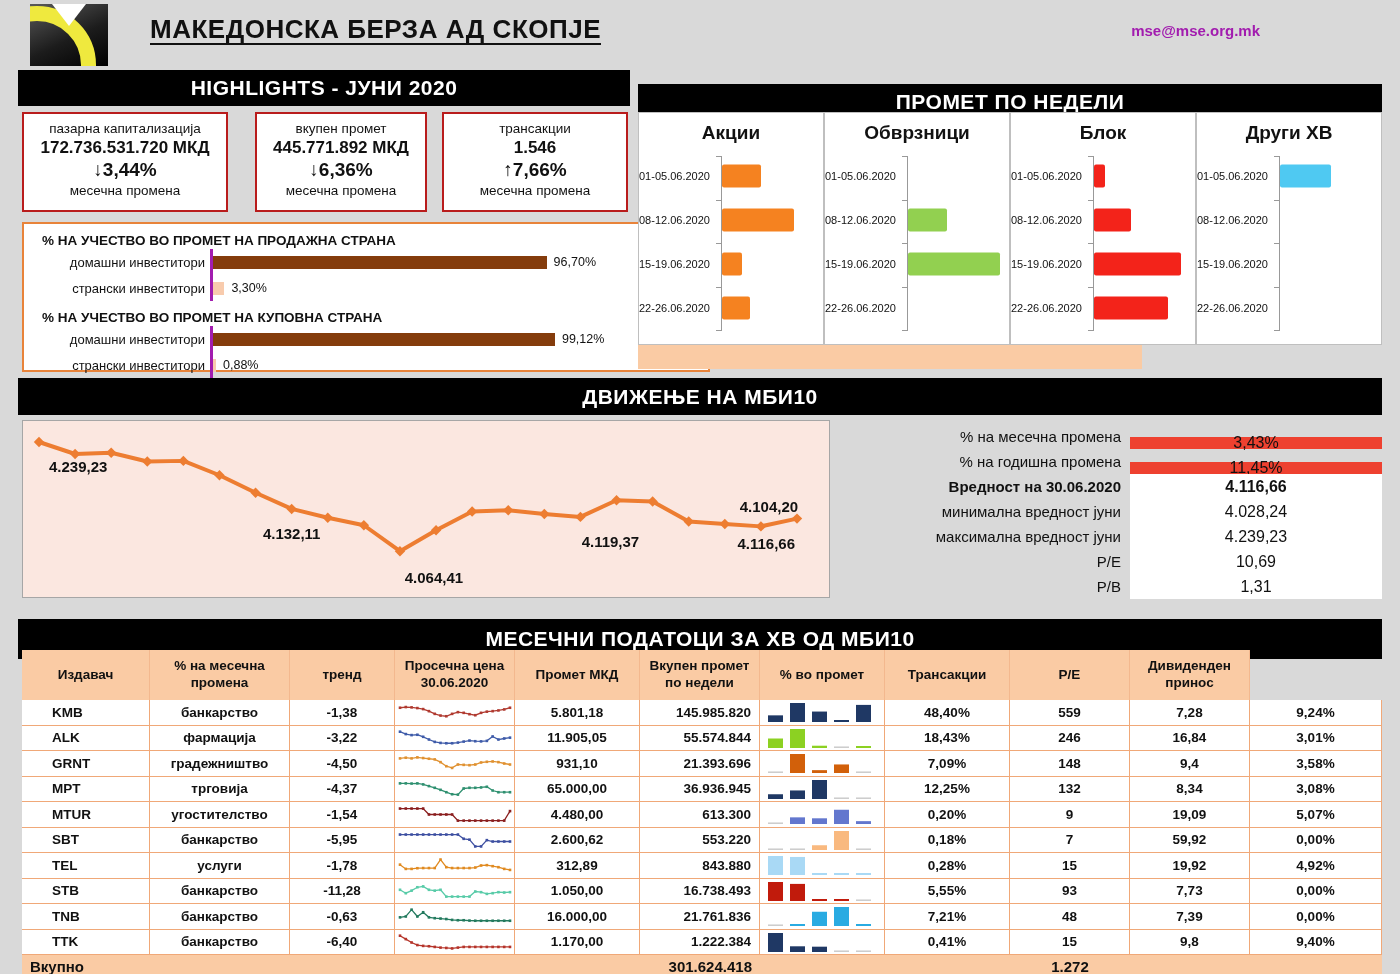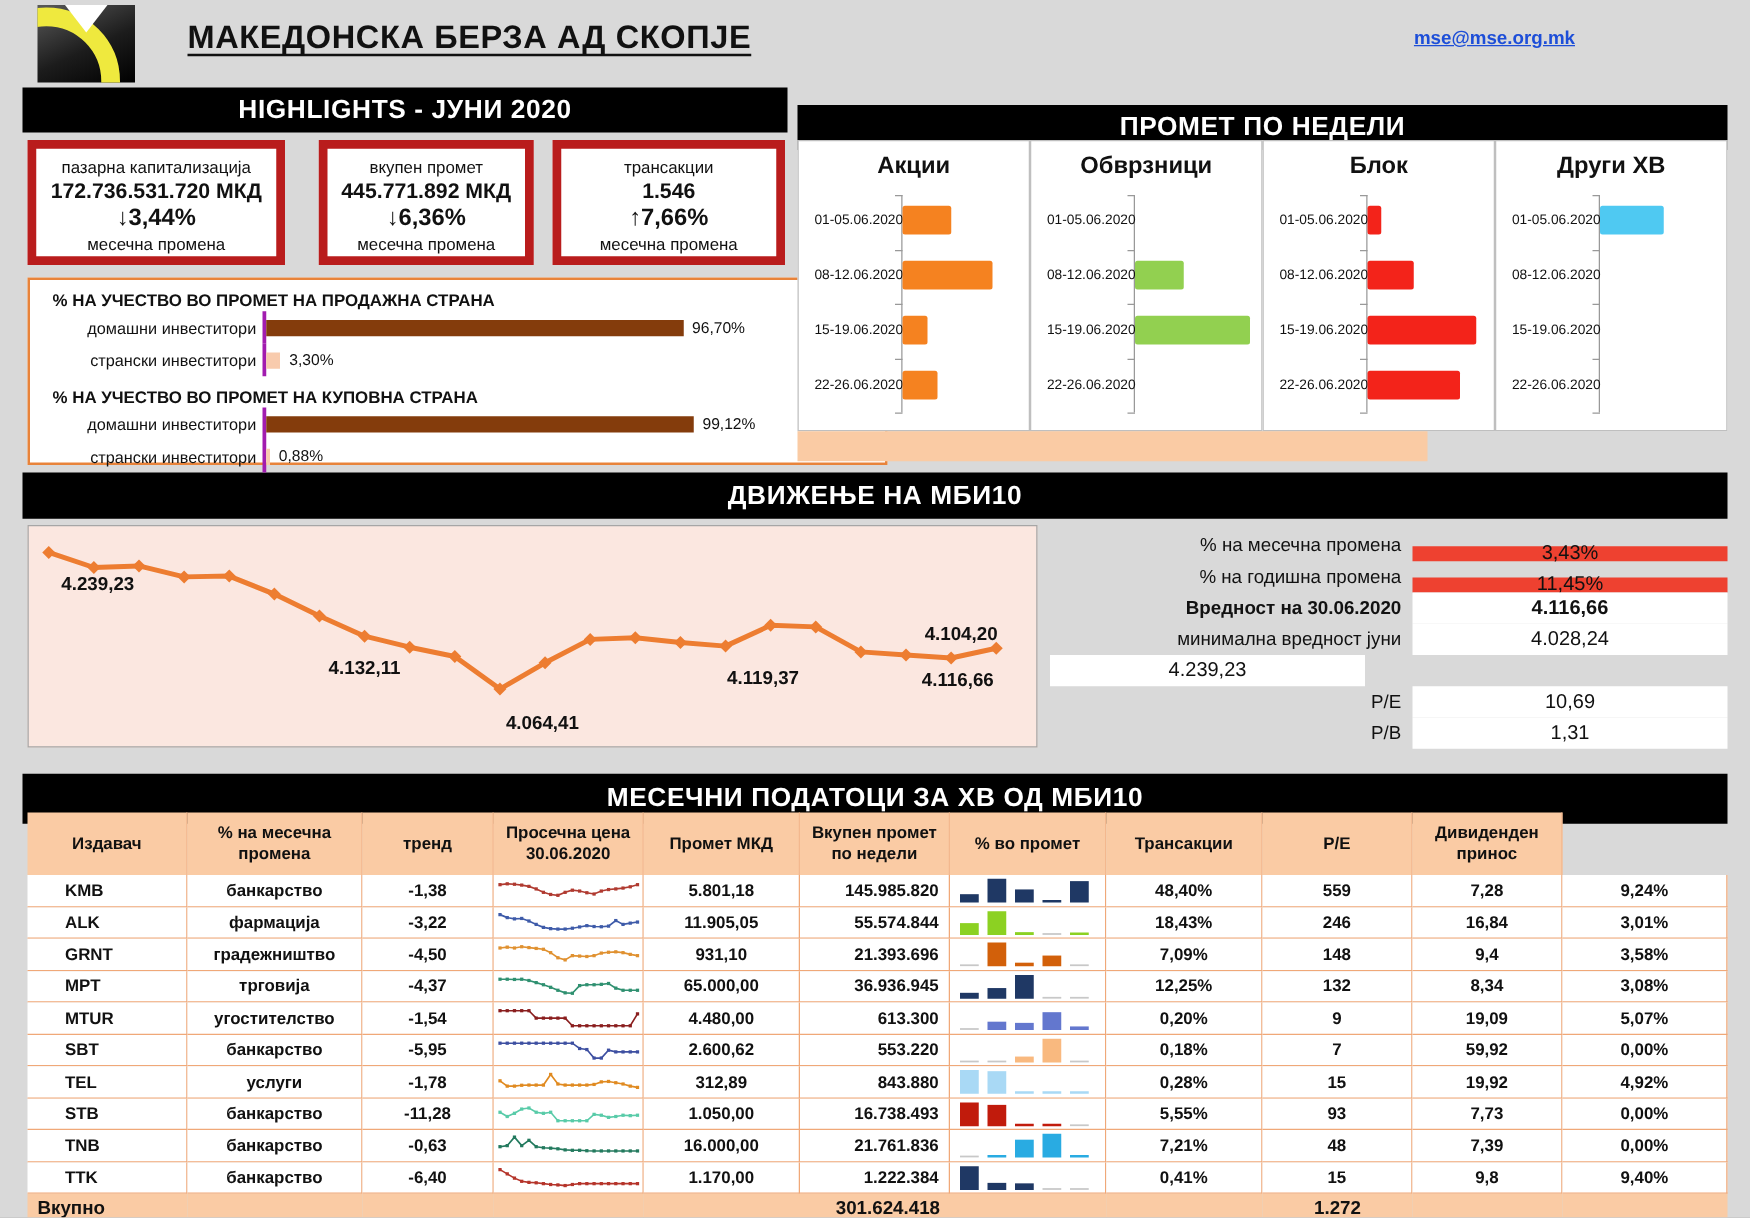--- a/index.html
+++ b/index.html
@@ -9,32 +9,32 @@
   
   #logo{position:absolute;left:30px;top:4px;width:78px;height:62px;
         background:linear-gradient(155deg,#5a5a5a 0%,#1c1c1c 55%,#000 100%);overflow:hidden;}
   #logo .notch{position:absolute;top:0;left:50%;transform:translateX(-50%);
         width:0;height:0;border-left:17px solid transparent;border-right:17px solid transparent;border-top:22px solid #fff;}
   #logo .arc{position:absolute;left:-52px;bottom:-58px;width:118px;height:118px;border-radius:50%;
         border:15px solid #EFE93E;box-sizing:border-box;}
   #page-title{position:absolute;left:150px;top:14px;font-size:26px;font-weight:bold;
         text-decoration:underline;text-underline-offset:5px;letter-spacing:.5px;}
   #email{position:absolute;right:140px;top:22px;font-size:15px;font-weight:bold;
-        text-decoration:underline;color:#1d4ed8;cursor:pointer;}
+        color:#a21caf;cursor:pointer;}
 
   .black-bar{position:absolute;background:#000;color:#ffffff;font-weight:bold;font-size:21px;
         display:flex;align-items:center;justify-content:center;letter-spacing:.5px;}
   #bar-highlights{left:18px;top:70px;width:612px;height:36px;}
   #bar-weekly{left:638px;top:84px;width:744px;height:36px;}
   #bar-mbi{left:18px;top:378px;width:1364px;height:37px;}
   #bar-monthly{left:18px;top:619px;width:1364px;height:40px;}
 
   
   #stat-boxes{position:absolute;left:22px;top:112px;width:606px;height:100px;display:flex;}
-  .stat-box{border:7px solid #b91c1c;background:#fff;box-sizing:border-box;text-align:center;padding-top:7px;}
+  .stat-box{border:2px solid #b91c1c;background:#fff;box-sizing:border-box;text-align:center;padding-top:7px;}
   .stat-box .sl{font-size:13.5px;}
   .stat-box .sv{font-size:17px;font-weight:bold;margin-top:2px;}
   .stat-box .sc{font-size:19px;font-weight:bold;margin-top:1px;}
   .stat-box .ss{font-size:13.5px;margin-top:2px;}
 
   
   #participation{position:absolute;left:22px;top:222px;width:688px;height:150px;
         border:2px solid #E8833A;background:#fff;box-sizing:border-box;}
   .p-title{font-weight:bold;font-size:13.5px;margin:9px 0 1px 18px;}
   .p-row{display:flex;align-items:center;height:26px;}
@@ -44,21 +44,21 @@
   .p-val{font-size:12.5px;margin-left:7px;}
 
   
   #weekly{position:absolute;left:638px;top:112px;width:744px;height:233px;display:flex;}
   .wchart{width:186px;background:#fff;border:1px solid #BFBFBF;box-sizing:border-box;}
   .wchart .wt{font-size:19px;font-weight:bold;text-align:center;margin-top:9px;}
   .wplot{position:relative;height:182px;margin-top:8px;}
   .waxis{position:absolute;left:82px;top:4px;bottom:4px;width:1px;background:#999;}
   .wtick{position:absolute;left:77px;width:6px;height:1px;background:#999;}
   .wrow{position:absolute;left:0;width:100%;height:44px;}
-  .wdate{position:absolute;left:0;top:50%;transform:translateY(-50%);width:96px;text-align:center;font-size:11px;}
+  .wdate{position:absolute;left:0;top:50%;transform:translateY(-50%);width:96px;text-align:left;font-size:11px;}
   .wbar{position:absolute;left:83px;top:50%;transform:translateY(-50%);height:23px;border-radius:2px;}
   #weekly-strip{position:absolute;left:638px;top:345px;width:504px;height:24px;background:#FACBA4;}
 
   
   #mbi-chart{position:absolute;left:22px;top:420px;width:808px;height:178px;
         background:#FBE7E0;border:1px solid #A6A6A6;box-sizing:border-box;}
   #mbi-stats{position:absolute;left:840px;top:424px;width:542px;}
   .ms-row{display:flex;height:25px;}
   .ms-label{flex:1;text-align:right;font-size:15px;padding-right:9px;display:flex;align-items:center;justify-content:flex-end;}
   .ms-value{width:252px;background:#fff;font-size:16px;display:flex;align-items:center;justify-content:center;}
@@ -301,20 +301,21 @@
       </div>
       <div class="ms-row">
         <div class="ms-label ms-bold">Вредност на 30.06.2020</div>
         <div class="ms-value ms-bold">4.116,66</div>
       </div>
       <div class="ms-row">
         <div class="ms-label">минимална вредност јуни</div>
         <div class="ms-value">4.028,24</div>
       </div>
       <div class="ms-row">
+        <div class="ms-label">максимална вредност јуни</div>
         <div class="ms-value">4.239,23</div>
       </div>
       <div class="ms-row">
         <div class="ms-label">P/E</div>
         <div class="ms-value">10,69</div>
       </div>
       <div class="ms-row">
         <div class="ms-label">P/B</div>
         <div class="ms-value">1,31</div>
       </div>

